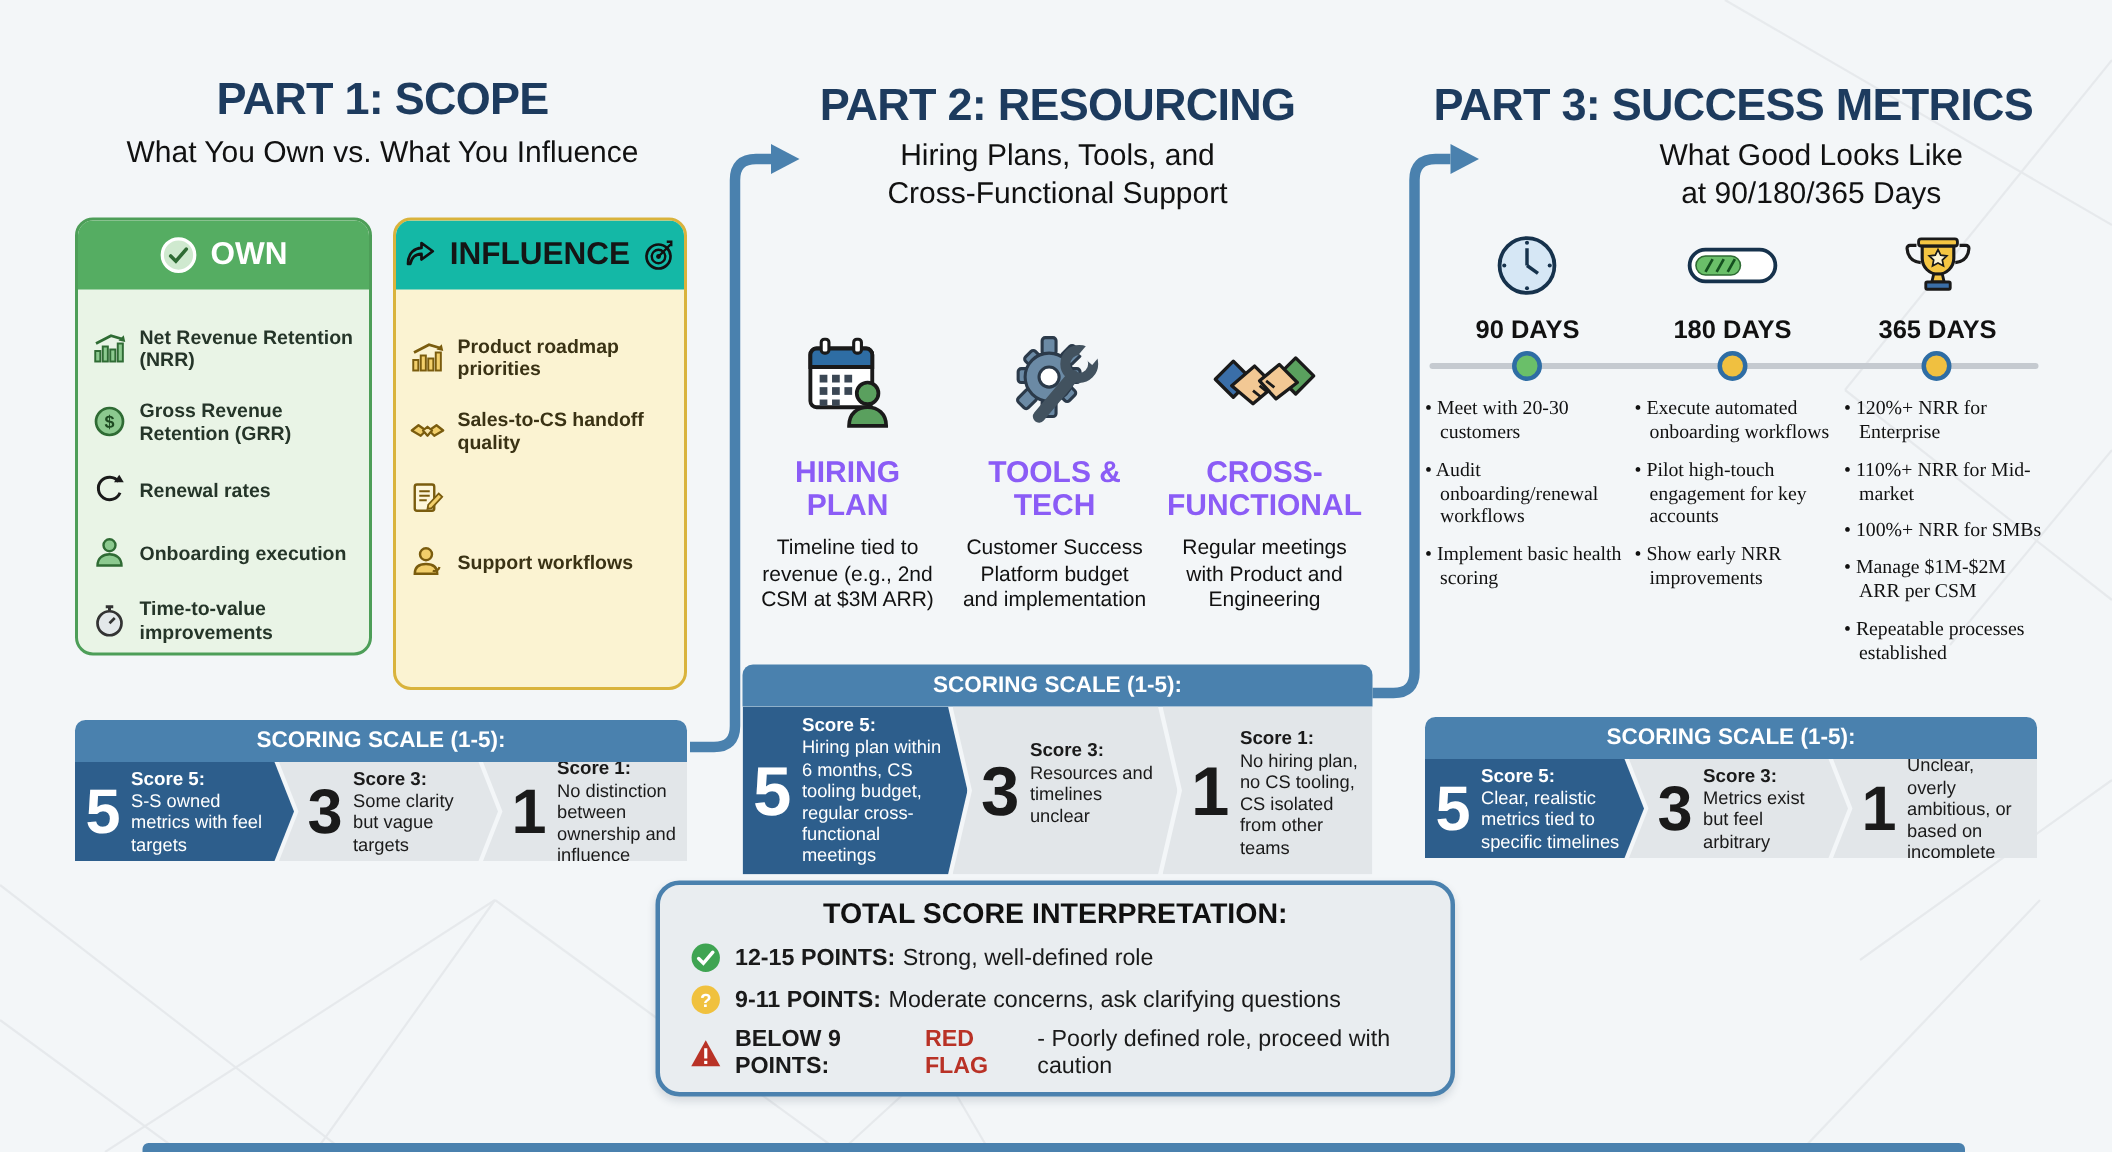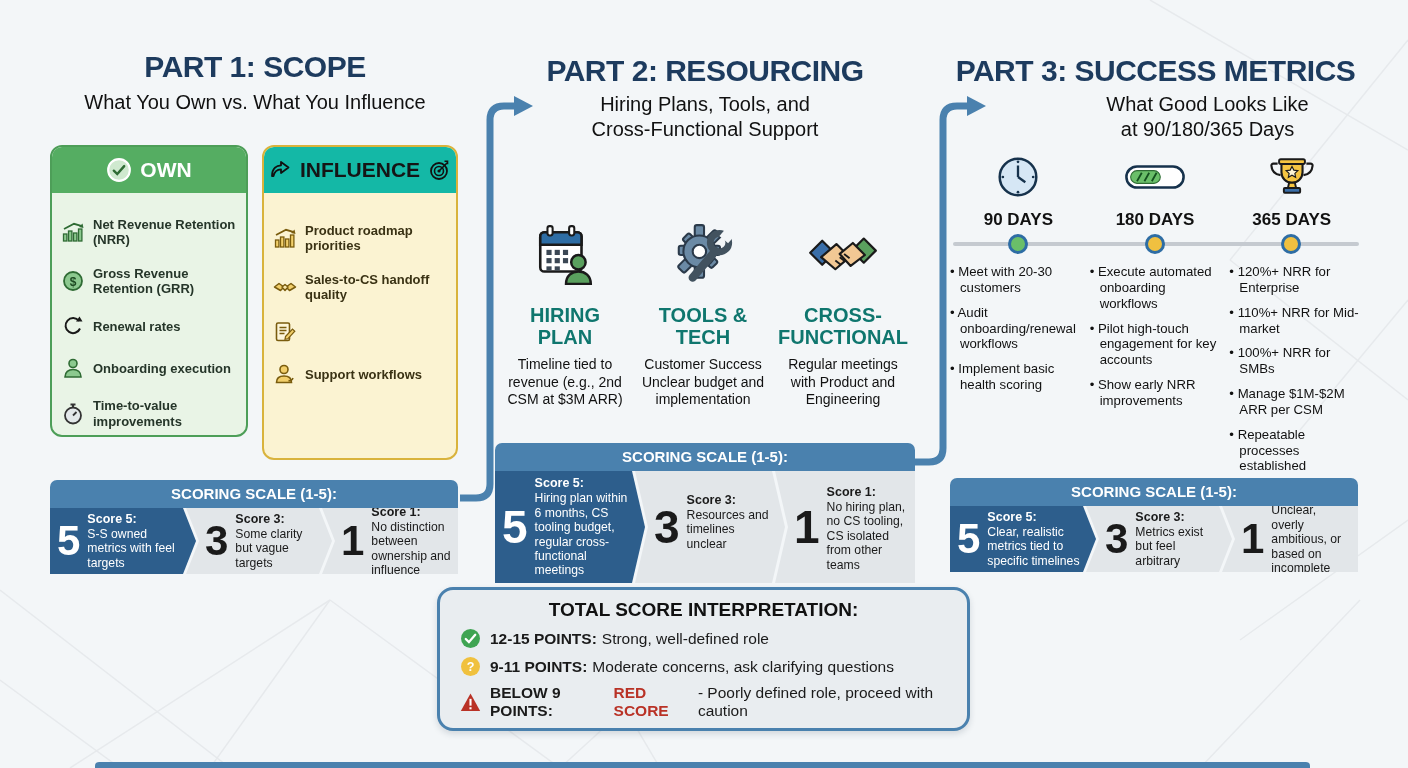--- a/index.html
+++ b/index.html
@@ -32,31 +32,31 @@
   .seg2 { background:#e2e6e9; z-index:2; clip-path:polygon(0 0, calc(100% - 13px) 0, 100% 50%, calc(100% - 13px) 100%, 0 100%, 13px 50%); padding:0 16px 0 19px; }
   .seg3 { background:#e2e6e9; z-index:1; clip-path:polygon(0 0, 100% 0, 100% 100%, 0 100%, 13px 50%); padding:0 7px 0 19px; }
   .seg-num { font-size:42px; font-weight:bold; margin-right:7px; flex:none; line-height:1; }
   .seg-label { font-size:12.5px; font-weight:bold; line-height:1.2; }
   .seg-desc { font-size:12.2px; line-height:1.18; }
 
   
   .res-cols { display:flex; }
   .res-col { flex:1; text-align:center; padding:0 6px; }
   .res-icon { height:78px; display:flex; align-items:center; justify-content:center; }
-  .res-title { font-size:20px; font-weight:bold; color:#0f766e; line-height:1.1; margin:10px 0 8px; }
+  .res-title { font-size:20px; font-weight:bold; color:#8b5cf6; line-height:1.1; margin:10px 0 8px; }
   .res-desc { font-size:14px; line-height:1.25; color:#111; }
 
   
   .ms-row { display:flex; }
   .ms-col { flex:1; text-align:center; }
   .ms-icn { height:54px; display:flex; align-items:center; justify-content:center; }
   .ms-label { font-size:17px; font-weight:bold; color:#111; margin-top:6px; }
   .timeline-line { height:4px; background:#c5cad0; border-radius:2px; }
   .tl-dot { position:absolute; top:-8px; width:20px; height:20px; border-radius:50%; border:3.5px solid #2e6da4; }
-  .bullets-row { display:flex; gap:7px; }
+  .bullets-row { display:flex; gap:7px;font-family:Liberation Serif, serif; }
   .bullets-col { flex:1; }
   .bullets-col ul { list-style:none; }
   .bullets-col li { font-size:13.2px; line-height:1.2; color:#111; padding-left:10px; text-indent:-10px; margin-bottom:9px; }
   .bullets-col li::before { content:"• "; }
 
   
   .total-box { left:437px; top:587px; width:533px; height:144px; background:#e9edf0; border:3.5px solid #4a81ae; border-radius:16px; box-shadow:0 3px 6px rgba(30,50,70,.15); padding:9px 20px 0; }
   .total-title { text-align:center; font-size:19px; font-weight:bold; color:#111; margin-bottom:7px; }
   .total-row { display:flex; align-items:center; margin-bottom:7px; font-size:15.5px; }
   .total-row svg { flex:none; margin-right:9px; }
@@ -302,21 +302,21 @@
           <rect x="37.5" y="23" width="11" height="9" rx="2" transform="rotate(45 28.5 28.5)"></rect>
           <circle cx="28.5" cy="28.5" r="15.5"></circle>
         </g>
         <circle cx="28.5" cy="28.5" r="6.5" fill="#ffffff" stroke="#2b3a4a" stroke-width="2"></circle>
         <path d="M22 54 L44 28" stroke="#42525f" stroke-width="8" stroke-linecap="round"></path>
         <circle cx="48" cy="20" r="9" fill="none" stroke="#42525f" stroke-width="6.5"></circle>
         <rect x="50" y="8" width="11" height="10" fill="#f3f6f8" transform="rotate(40 55 13)"></rect>
       </svg>
     </div>
     <div class="res-title">TOOLS &amp; TECH</div>
-    <div class="res-desc">Customer Success Unclear budget and implementation</div>
+    <div class="res-desc">Customer Success Platform budget and implementation</div>
   </div>
   <div class="res-col">
     <div class="res-icon">
       <svg width="70" height="58" viewBox="0 0 64 52">
         <g stroke="#1a1a1a" stroke-width="2" stroke-linejoin="round">
           <path d="M2 24 L13 13 L24 24 L13 35 Z" fill="#3a6ea8"></path>
           <path d="M62 22 L51 11 L40 22 L51 33 Z" fill="#5aa05e"></path>
           <path d="M12 28 L26 16 L38 28 L25 39 Z" fill="#f2c894"></path>
           <path d="M29 25 L41 15 L52 26 L39 36 Z" fill="#f2c894"></path>
           <path d="M25 31 l5 4 M29 28 l5 4 M33 25 l5 4" fill="none" stroke-width="1.7"></path>
@@ -482,18 +482,18 @@
     <span class="pts">9-11 POINTS:</span>
     <span>Moderate concerns, ask clarifying questions</span>
   </div>
   <div class="total-row">
     <svg width="21" height="21" viewBox="0 0 20 20">
         <path d="M10 1.5 L19.2 18 H0.8 Z" fill="#b93226"></path>
         <rect x="9" y="6.5" width="2" height="6.5" fill="#fff"></rect>
         <rect x="9" y="14.5" width="2" height="2" fill="#fff"></rect>
       </svg>
     <span class="pts">BELOW 9 POINTS:</span>
-    <span class="flag">RED SCORE</span>
+    <span class="flag">RED FLAG</span>
     <span>- Poorly defined role, proceed with caution</span>
   </div>
 </div>
 
 <div class="bottom-strip"></div>
 
 </body></html>

